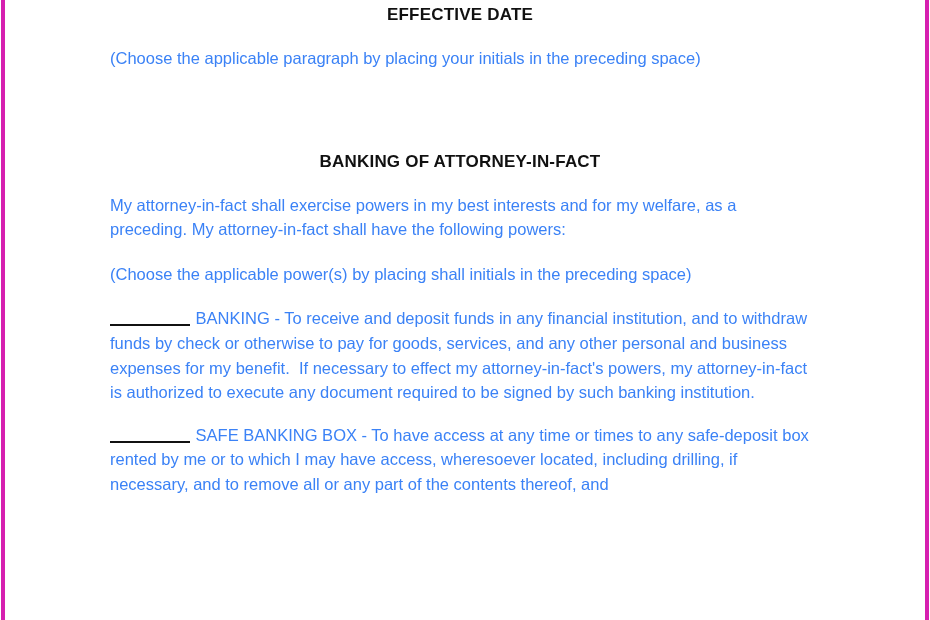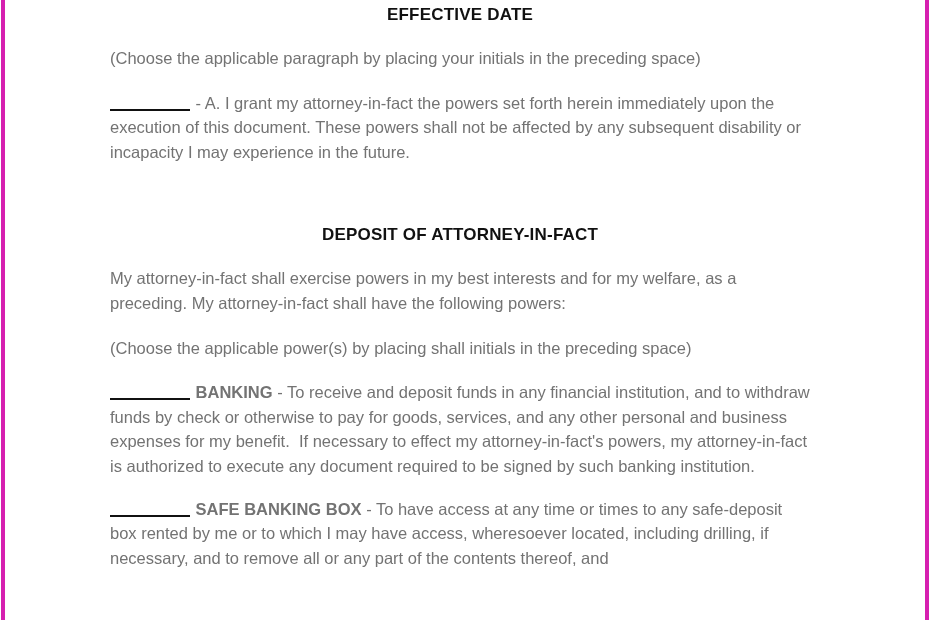--- a/index.html
+++ b/index.html
@@ -57,35 +57,35 @@
     text-align: center;
     color: #111111;
     margin: 0;
     letter-spacing: 0.2px;
     line-height: 20px;
   }
 
   p.para {
     font-size: 16.5px;
     line-height: 24.6px;
-    color: #737373;
+    color: #3b82f6;
     margin: 0;
     text-align: left;
     white-space: pre-wrap;
   }
 
   .blank {
     display: inline-block;
     width: 80px;
     border-bottom: 2.5px solid #111111;
     vertical-align: -2px;
     margin-right: 1px;
   }
 
-  .bold { font-weight: bold; }
+  .bold { font-weight: normal; }
 
   
   .sp-h-top   { height: 5px; }
   .sp-after-h { height: 21px; }
   .sp-gap     { height: 20px; }
   .sp-gap-sm  { height: 18px; }
   .sp-before-h{ height: 21px; }
 </style>
 </head>
 <body>
@@ -101,31 +101,30 @@
       <div class="sp-h-top"></div>
 
       <h2 class="heading">EFFECTIVE DATE</h2>
 
       <div class="sp-after-h"></div>
 
       <p class="para">(Choose the applicable paragraph by placing your initials in the preceding space)</p>
 
       <div class="sp-gap"></div>
 
-      <p class="para"><span class="blank"></span> <span>- A. I grant my attorney-in-fact the powers set forth herein immediately upon the execution of this document. These powers shall not be affected by any subsequent disability or incapacity I may experience in the future.</span></p>
 
       <div class="sp-gap"></div>
 
 
       <div class="sp-gap"></div>
 
 
       <div class="sp-before-h"></div>
 
-      <h2 class="heading">DEPOSIT OF ATTORNEY-IN-FACT</h2>
+      <h2 class="heading">BANKING OF ATTORNEY-IN-FACT</h2>
 
       <div class="sp-after-h"></div>
 
       <p class="para">My attorney-in-fact shall exercise powers in my best interests and for my welfare, as a preceding. My attorney-in-fact shall have the following powers:</p>
 
       <div class="sp-gap"></div>
 
       <p class="para">(Choose the applicable power(s) by placing shall initials in the preceding space)</p>
 
       <div class="sp-gap"></div>

